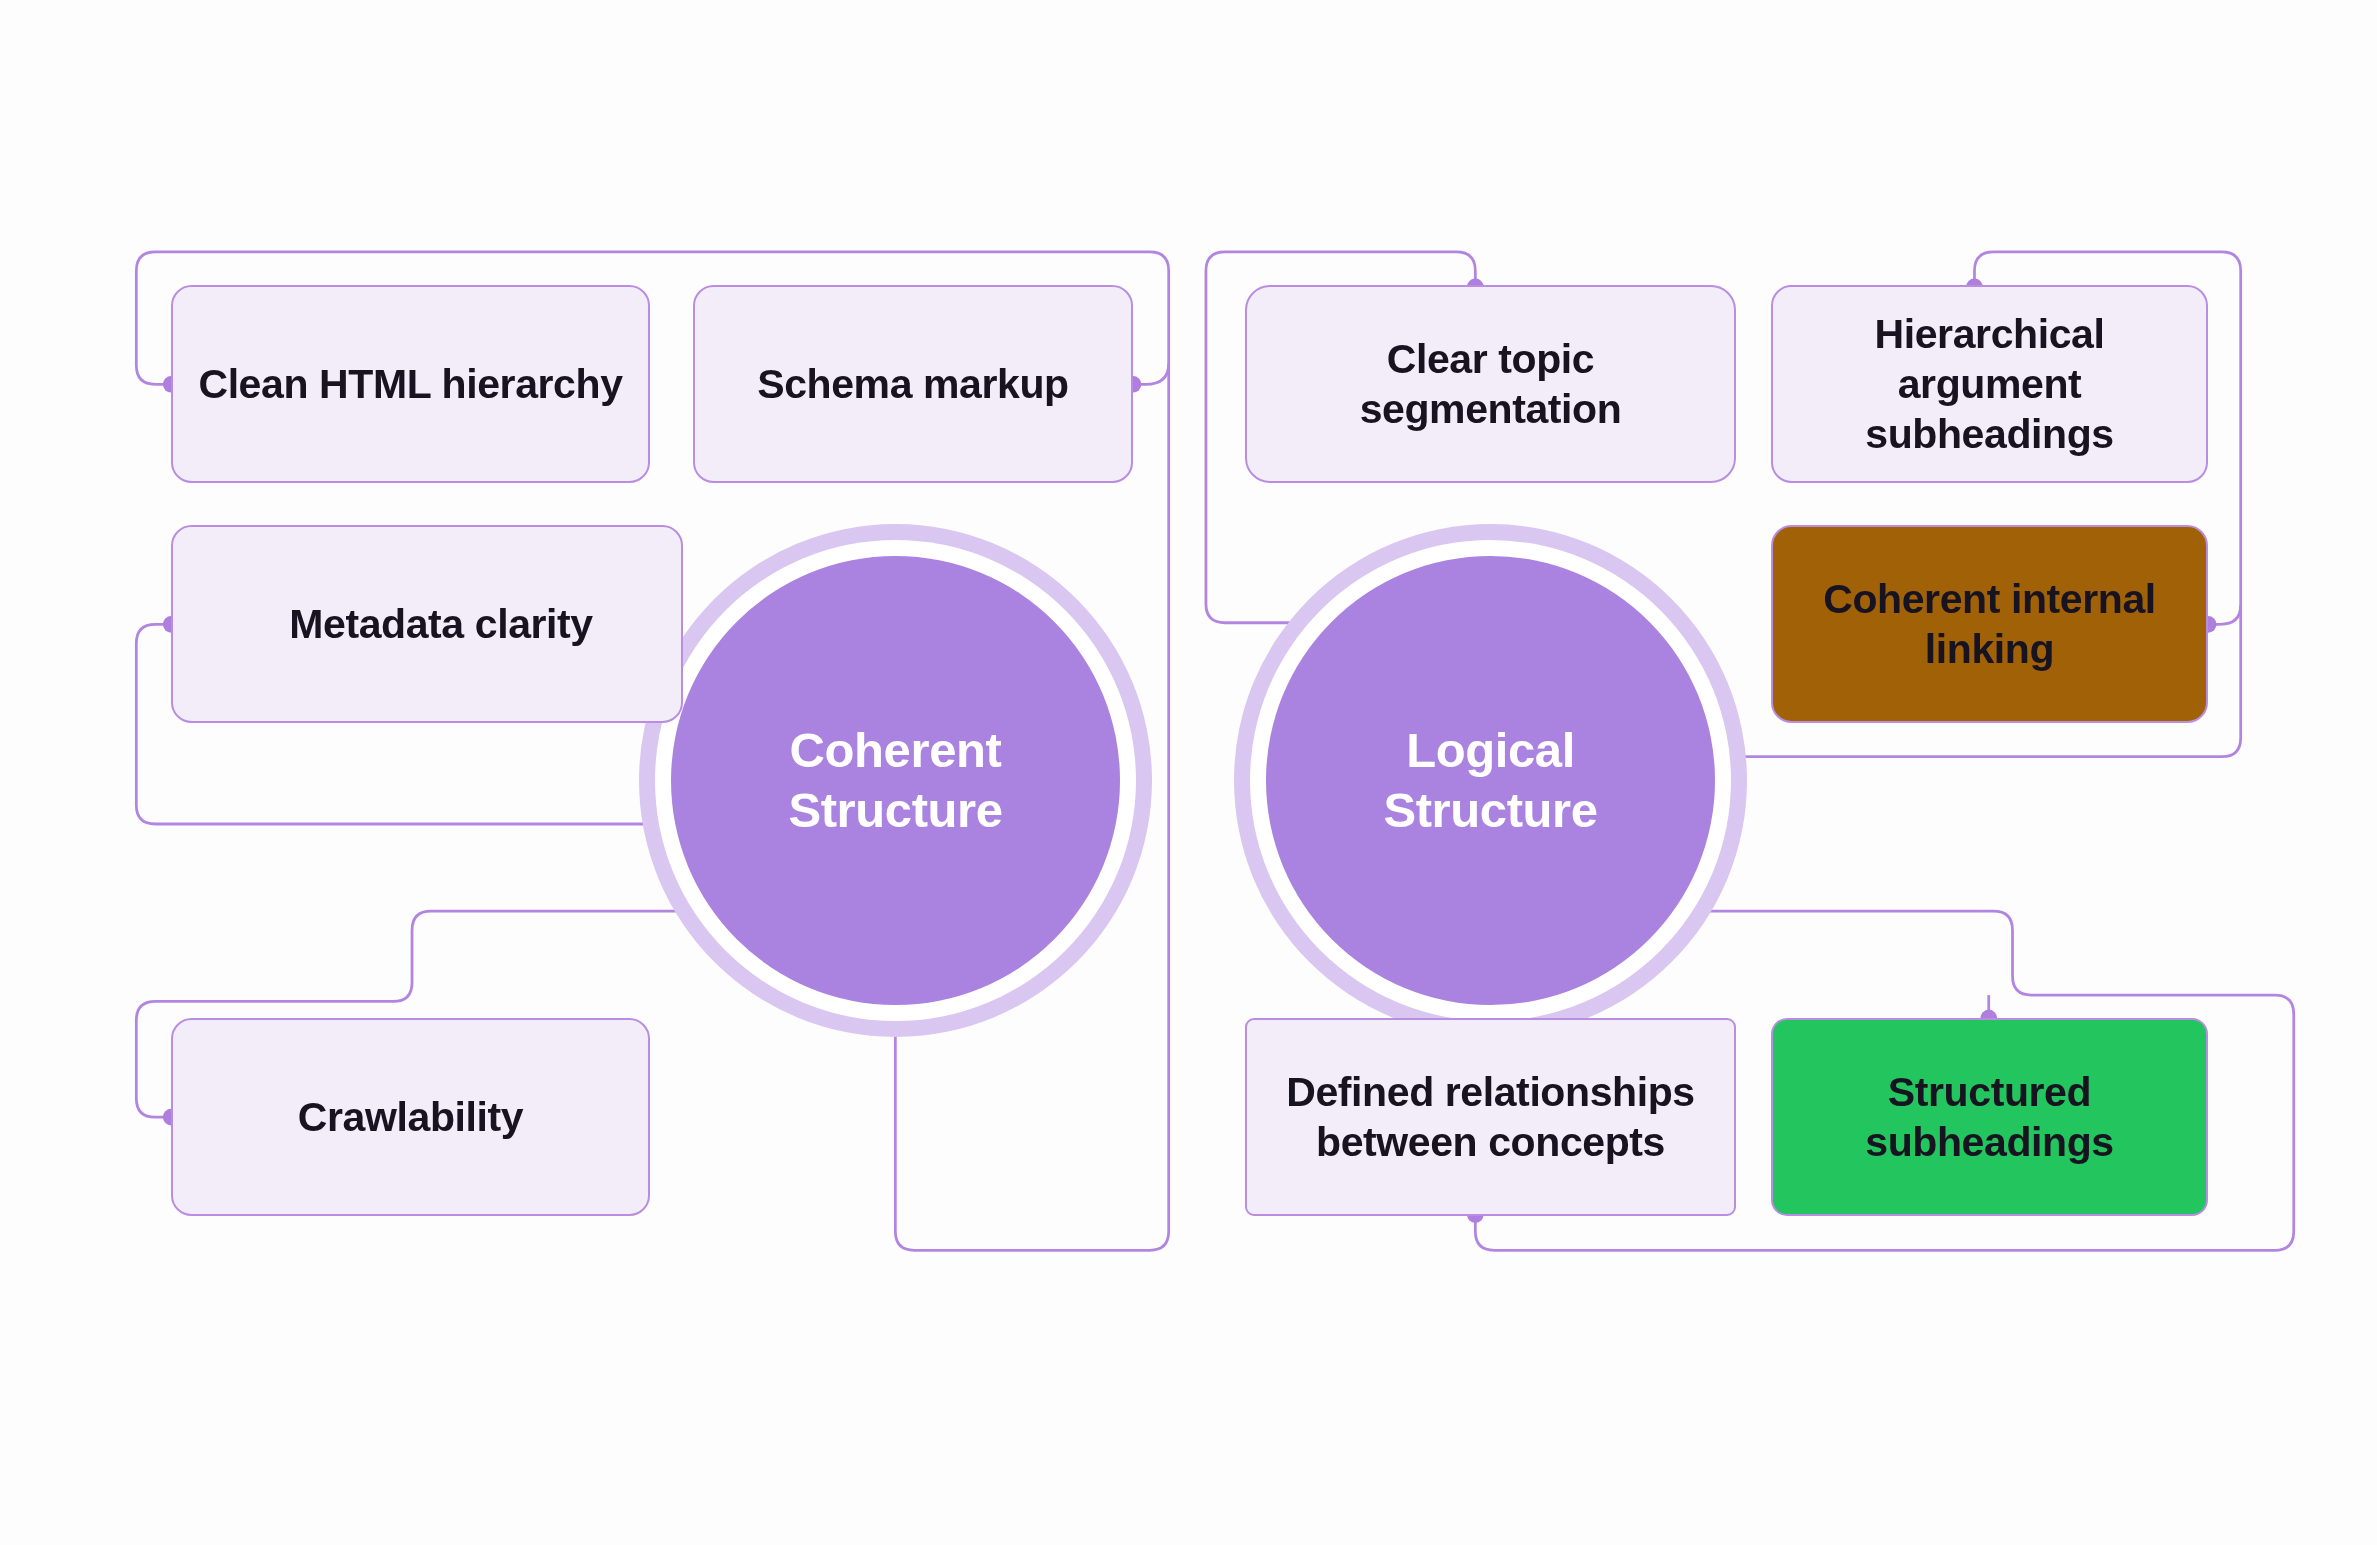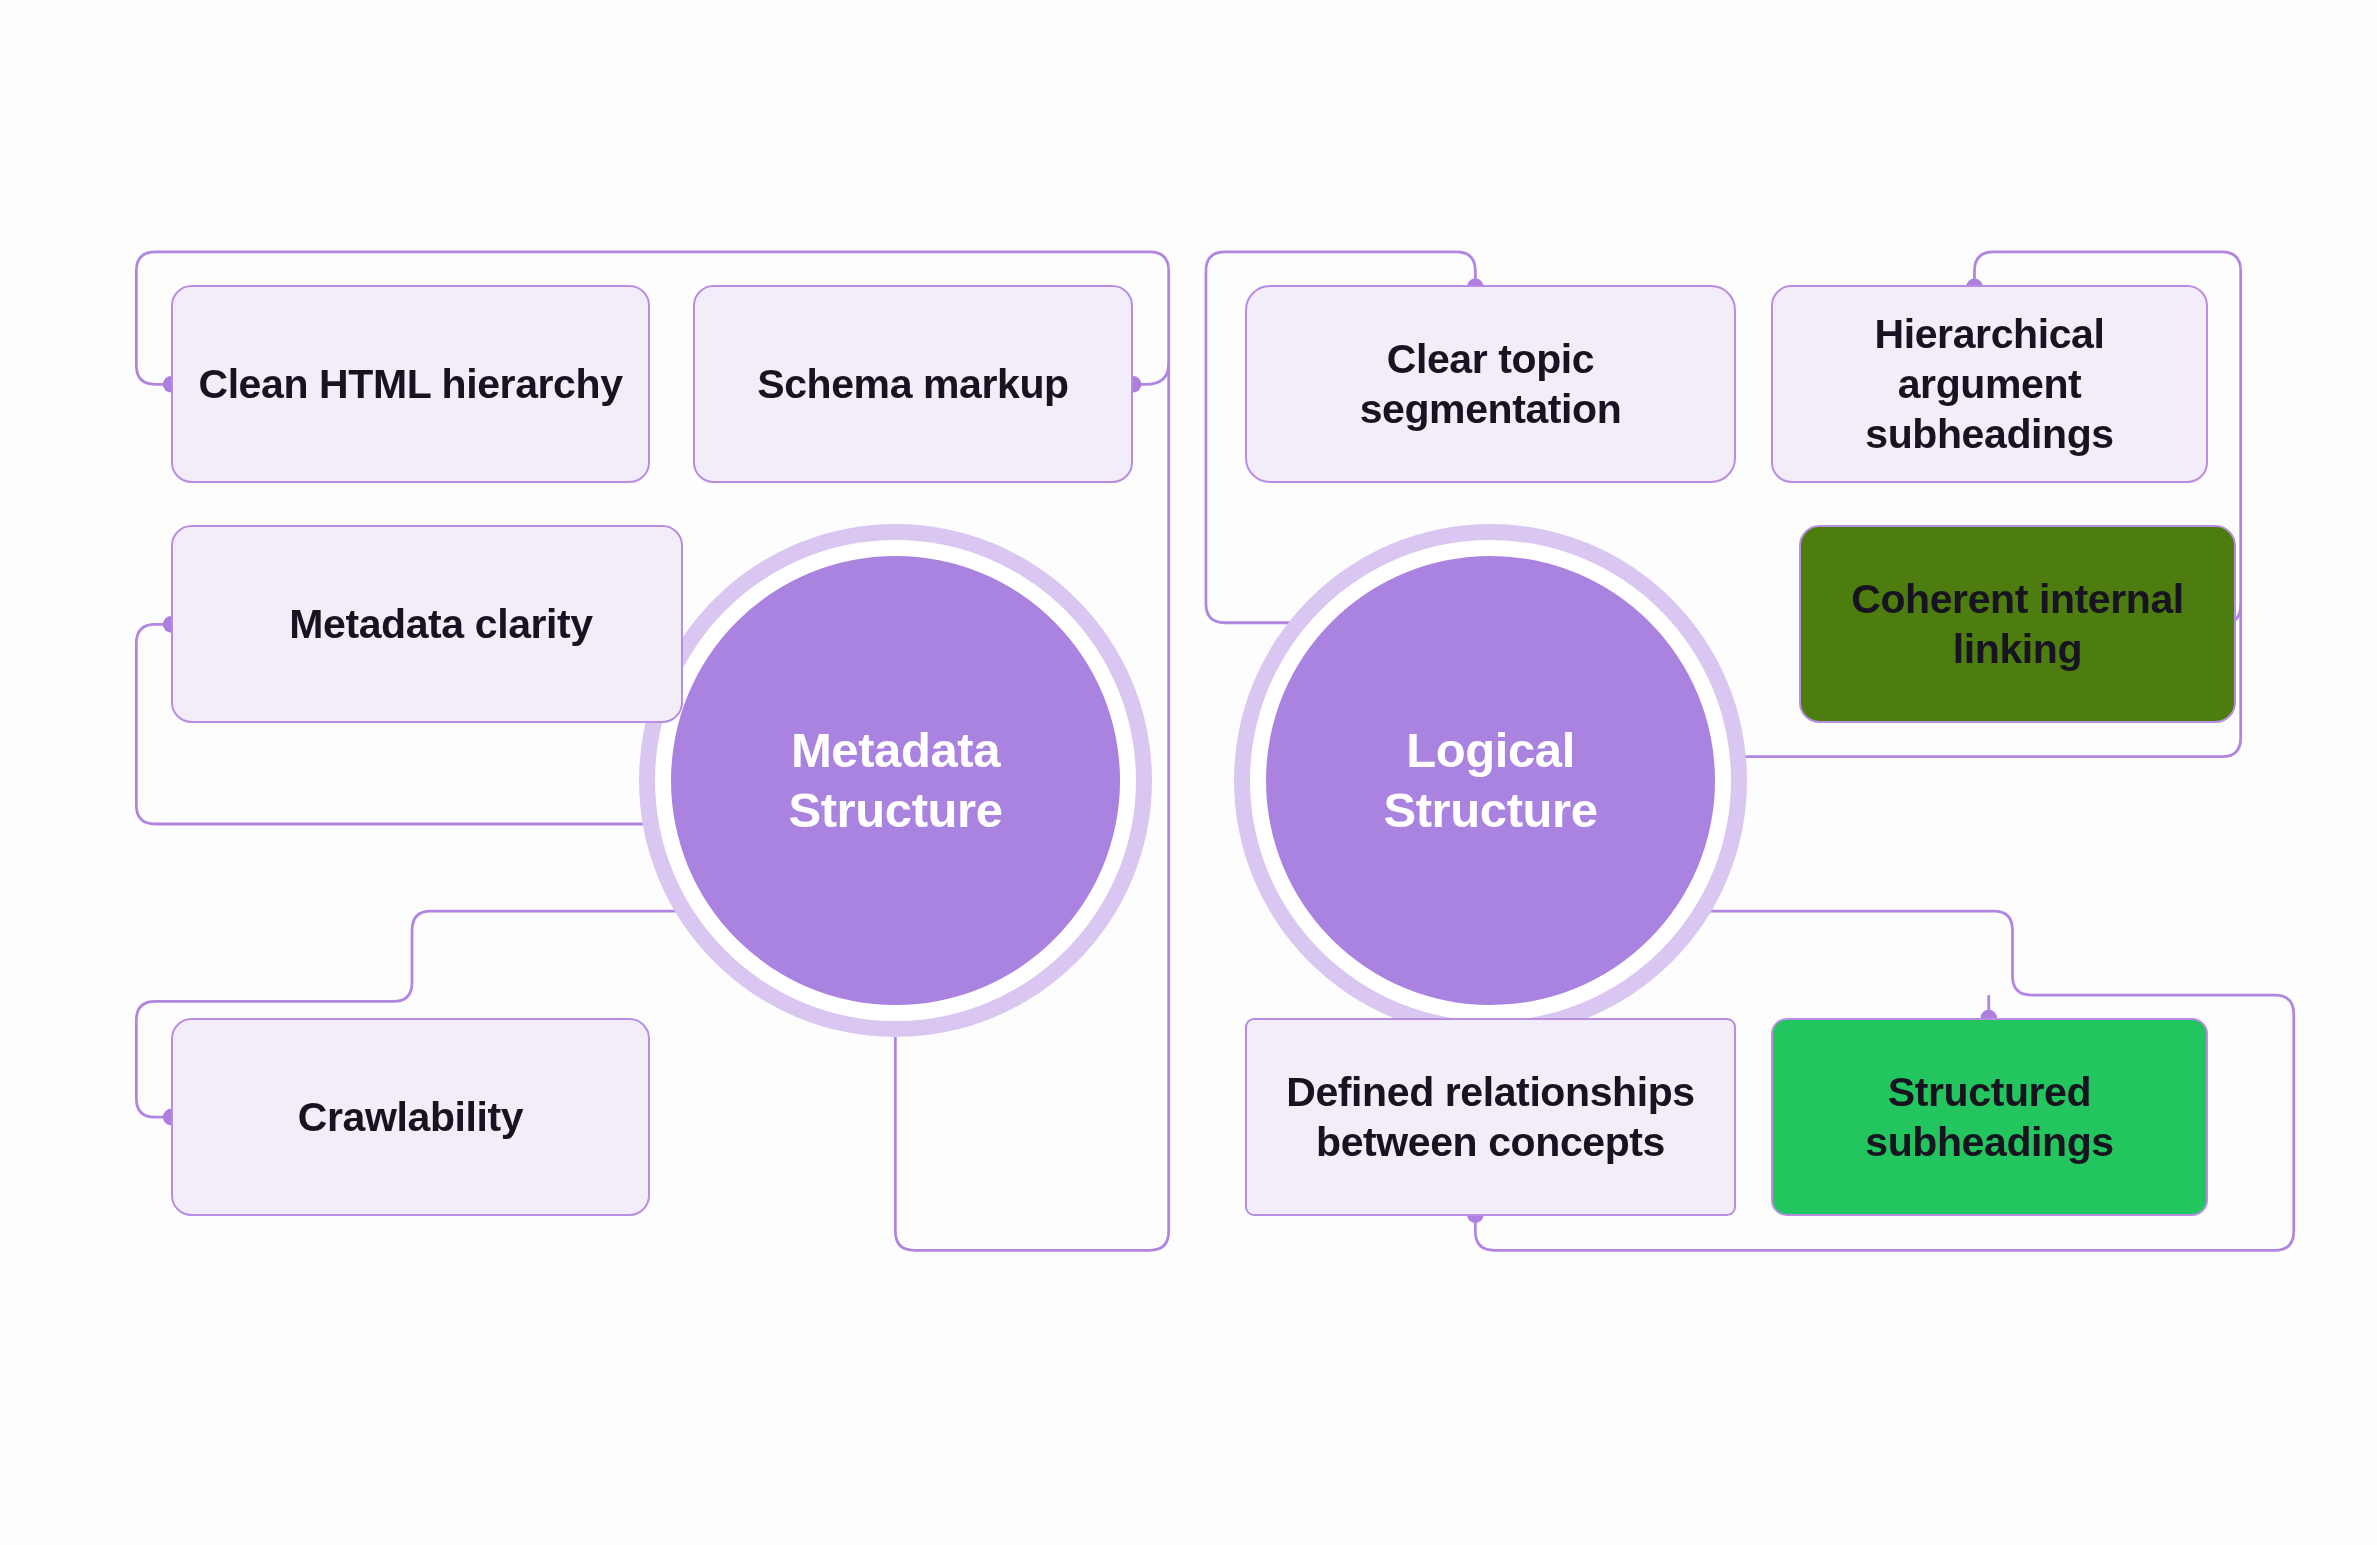--- a/index.html
+++ b/index.html
@@ -55,21 +55,21 @@
       <circle cx="216" cy="788" r="10.5" fill="#ae7fdf"></circle>
       <circle cx="216" cy="1410" r="10.5" fill="#ae7fdf"></circle>
       <circle cx="1862" cy="362" r="10.5" fill="#ae7fdf"></circle>
       <circle cx="2492" cy="362" r="10.5" fill="#ae7fdf"></circle>
       <circle cx="2787" cy="788" r="10.5" fill="#ae7fdf"></circle>
       <circle cx="1862" cy="1533" r="10.5" fill="#ae7fdf"></circle>
       <circle cx="2510" cy="1285" r="10.5" fill="#ae7fdf"></circle>
     </svg>
   <div id="node-layer">
       <div class="hub" style="left: 671px; top: 556px; background: rgb(170, 130, 224); color: rgb(255, 255, 255); box-shadow: rgb(255, 255, 255) 0px 0px 0px 16px, rgb(217, 198, 241) 0px 0px 0px 32px;">
-        <span class="hub-label">Metadata Structure</span>
+        <span class="hub-label">Coherent Structure</span>
       </div>
       <div class="hub" style="left: 1266px; top: 556px; background: rgb(170, 130, 224); color: rgb(255, 255, 255); box-shadow: rgb(255, 255, 255) 0px 0px 0px 16px, rgb(217, 198, 241) 0px 0px 0px 32px;">
         <span class="hub-label">Logical Structure</span>
       </div>
       <div class="node-box" style="left: 171px; top: 285px; width: 479px; height: 198px; background: rgb(243, 237, 250); border-color: rgb(185, 142, 226); color: rgb(23, 19, 32);">
         <span>Clean HTML hierarchy</span>
       </div>
       <div class="node-box" style="left: 693px; top: 285px; width: 440px; height: 198px; background: rgb(243, 237, 250); border-color: rgb(185, 142, 226); color: rgb(23, 19, 32);">
         <span>Schema markup</span>
       </div>
@@ -78,21 +78,21 @@
       </div>
       <div class="node-box" style="left: 171px; top: 1018px; width: 479px; height: 198px; background: rgb(243, 237, 250); border-color: rgb(185, 142, 226); color: rgb(23, 19, 32);">
         <span>Crawlability</span>
       </div>
       <div class="node-box" style="left: 1245px; top: 285px; width: 491px; height: 198px; background: rgb(243, 237, 250); border-color: rgb(185, 142, 226); color: rgb(23, 19, 32); border-radius: 25px;">
         <span>Clear topic segmentation</span>
       </div>
       <div class="node-box" style="left: 1771px; top: 285px; width: 437px; height: 198px; background: rgb(243, 237, 250); border-color: rgb(185, 142, 226); color: rgb(23, 19, 32);">
         <span>Hierarchical argument subheadings</span>
       </div>
-      <div class="node-box" style="left: 1771px; top: 525px; width: 437px; height: 198px; background: #4d7c0f; border-color: rgb(185, 142, 226); color: rgb(23, 19, 32); margin-left: 28px;">
+      <div class="node-box" style="left: 1771px; top: 525px; width: 437px; height: 198px; background: #a16207; border-color: rgb(185, 142, 226); color: rgb(23, 19, 32);">
         <span>Coherent internal linking</span>
       </div>
       <div class="node-box" style="left: 1245px; top: 1018px; width: 491px; height: 198px; background: rgb(243, 237, 250); border-color: rgb(185, 142, 226); color: rgb(23, 19, 32); border-radius: 9px;">
         <span>Defined relationships between concepts</span>
       </div>
       <div class="node-box" style="left: 1771px; top: 1018px; width: 437px; height: 198px; background: #22c55e; border-color: rgb(185, 142, 226); color: rgb(23, 19, 32); border-radius: 16px;">
         <span>Structured subheadings</span>
       </div>
     </div>
 </div>

